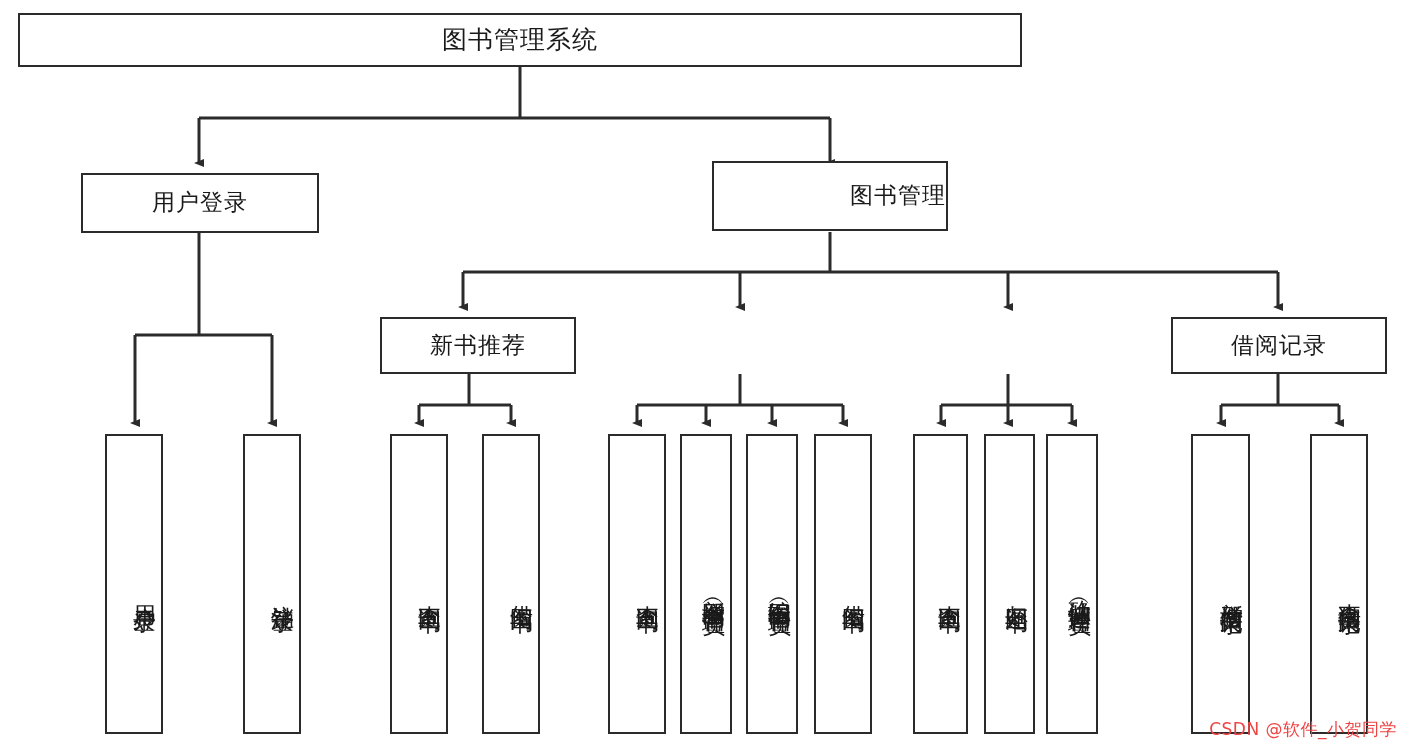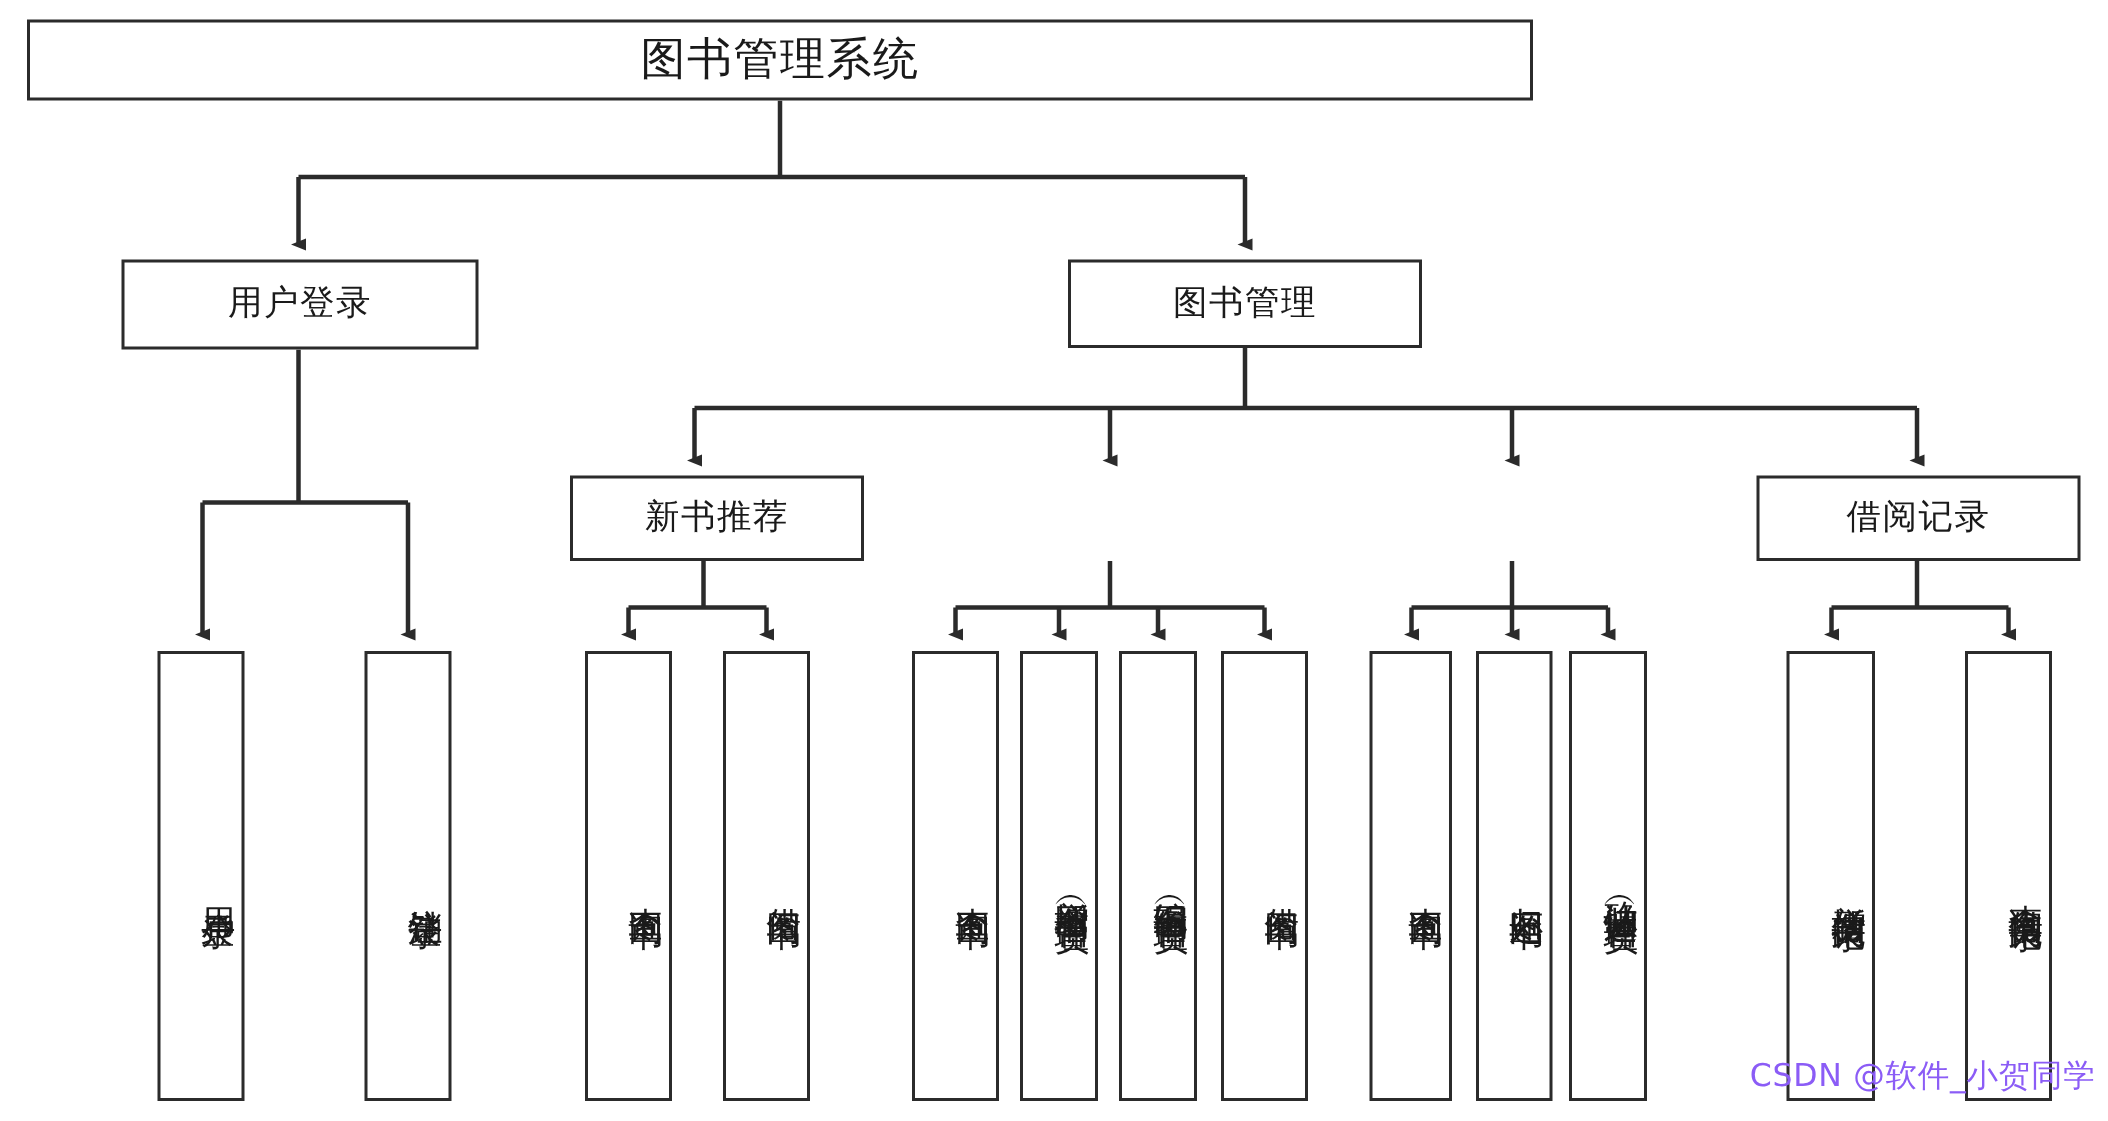--- a/index.html
+++ b/index.html
@@ -34,43 +34,43 @@
     align-items: center;
     justify-content: center;
     color: #1a1a1a;
   }
   .node-h {
     font-size: 23px;
     letter-spacing: 1px;
     line-height: 1.2;
   }
   .node.root {
-    font-size: 30px;
+    font-size: 25px;
   }
   .node.leaf {
     writing-mode: vertical-rl;
     text-orientation: upright;
     font-size: 23px;
     letter-spacing: 2px;
     padding-top: 14px;
     align-items: flex-start;
     justify-content: center;
   }
   .node.leaf .vtext {
     writing-mode: vertical-rl;
     text-orientation: upright;
     white-space: nowrap;
     display: block;
   }
   .watermark {
     position: absolute;
     right: 8px;
-    bottom: 16px;
-    font-size: 21px;
-    color: #8b5cf6;
+    bottom: 6px;
+    font-size: 17px;
+    color: #ef4444;
     letter-spacing: 0.5px;
     white-space: nowrap;
   }
 </style>
 </head>
 <body>
 
 <div id="canvas">
 
   <svg class="connectors" viewBox="0 0 1405 747">
@@ -124,21 +124,21 @@
     </g>
   </svg>
 
   <div class="node root node-h" style="left:18px; top:13px; width:1004px; height:54px;">
     <span>图书管理系统</span>
   </div>
 
   <div class="node node-h" style="left:81px; top:173px; width:238px; height:60px;">
     <span>用户登录</span>
   </div>
-  <div class="node node-h" style="left:712px; top:173px; width:236px; height:59px;">
+  <div class="node node-h" style="left:712px; top:161px; width:236px; height:70px;justify-content:flex-end;">
     <span>图书管理</span>
   </div>
 
   <div class="node node-h" style="left:380px; top:317px; width:196px; height:57px;">
     <span>新书推荐</span>
   </div>
   <div class="node node-h" style="left:1171px; top:317px; width:216px; height:57px;">
     <span>借阅记录</span>
   </div>
 

